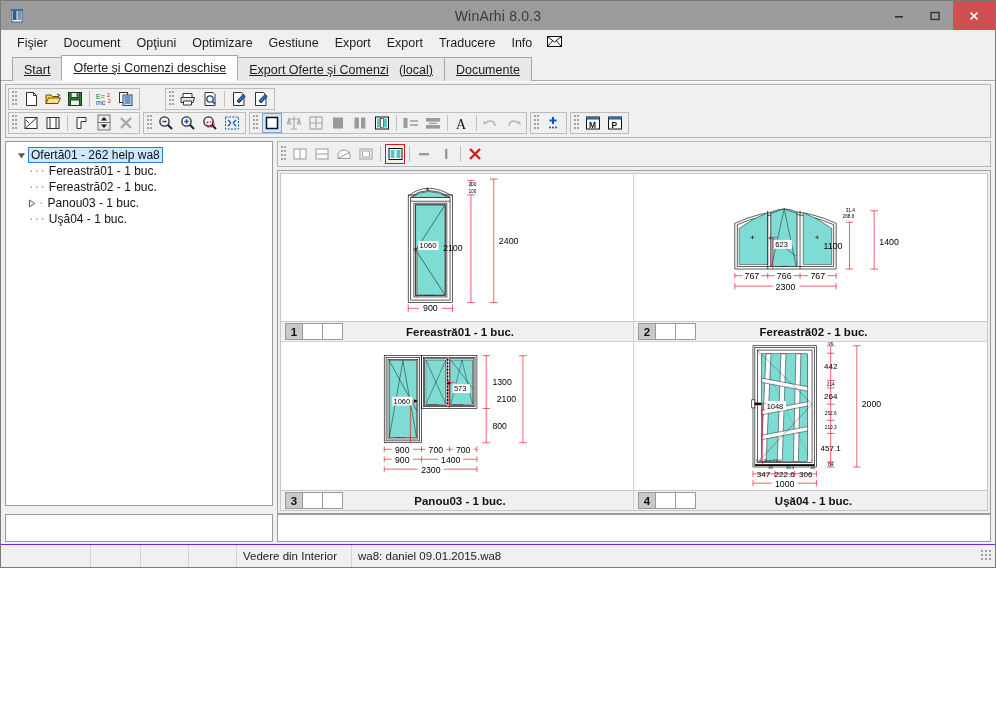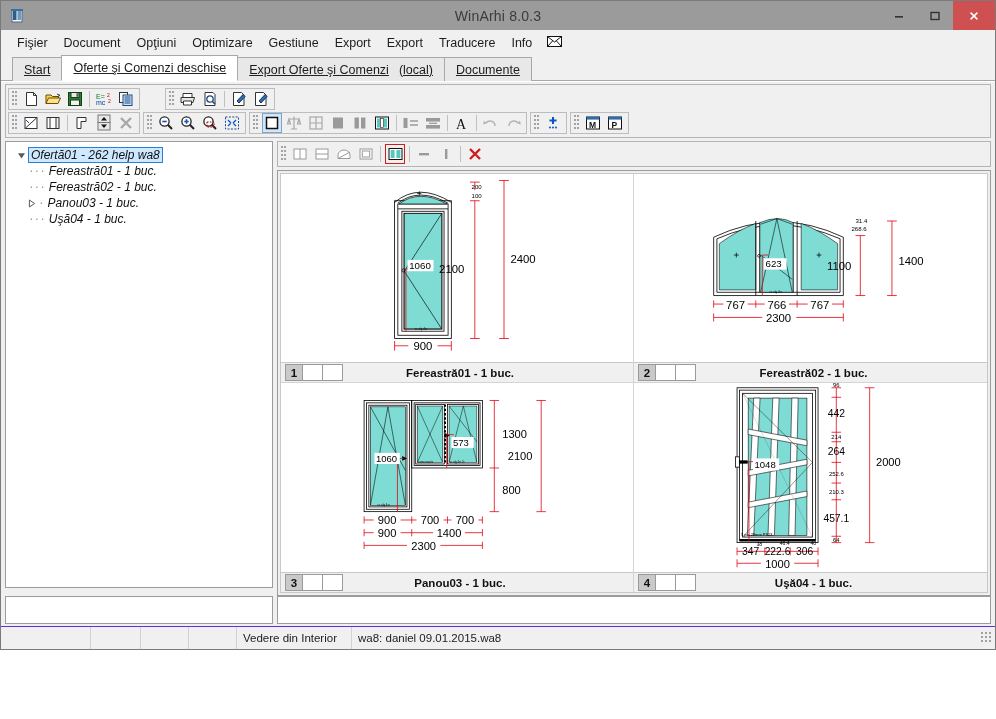--- a/index.html
+++ b/index.html
@@ -9,21 +9,21 @@
   body {
     width: 996px; height: 719px;
     font-family: "Liberation Sans", sans-serif;
     font-size: 12px;
     color: #222;
     overflow: hidden;
     -webkit-font-smoothing: antialiased;
   }
   .app {
     position: relative;
-    width: 996px; height: 650px;
+    width: 996px; height: 568px;
     background: #f0f0f0;
     box-sizing: border-box;
     border: 1px solid #7a7a7a;
     display: flex; flex-direction: column;
   }
 
   
   .titlebar {
     height: 29px; min-height: 29px;
     background: #9b9b9b;
@@ -158,21 +158,20 @@
     flex: 1;
     display: flex;
     padding: 3px 4px 0 4px;
     gap: 4px;
     overflow: hidden;
   }
   .left-pane {
     width: 268px; min-width: 268px;
     display: flex; flex-direction: column;
     padding-bottom: 8px;
-    font-style: italic;
   }
   .tree {
     flex: 1;
     background: #fff;
     border: 1px solid #9c9c9c;
     box-sizing: border-box;
     padding: 5px 0 0 0;
     overflow: hidden;
   }
   .tree-row {

